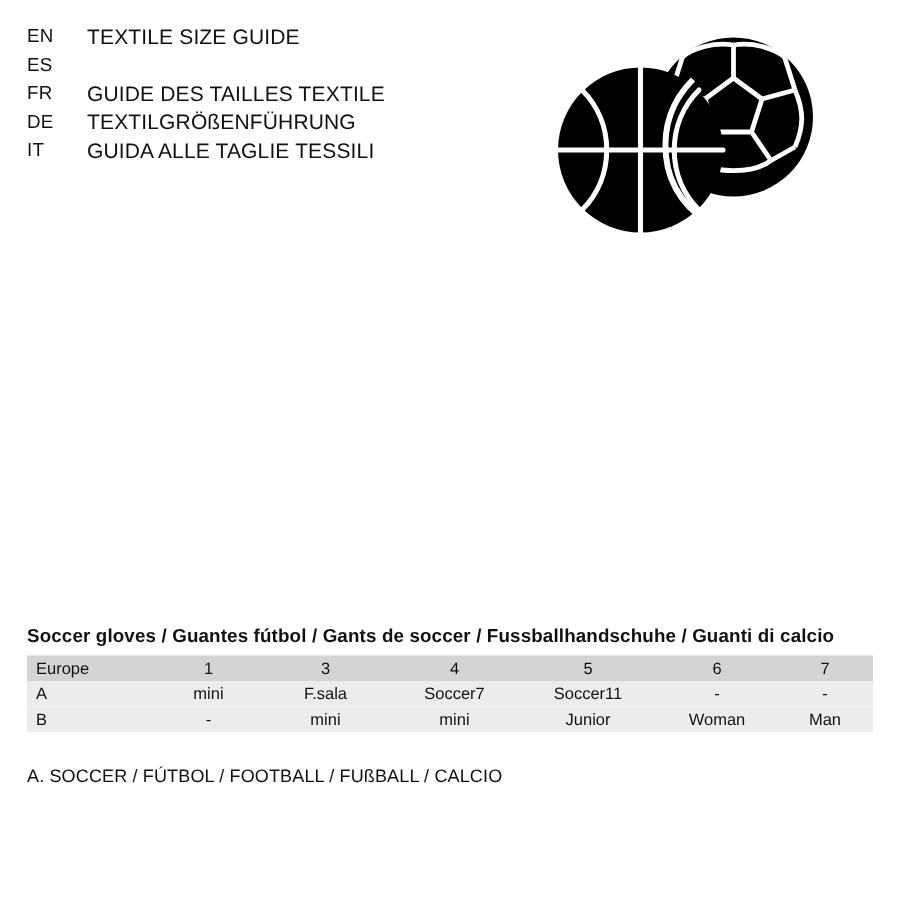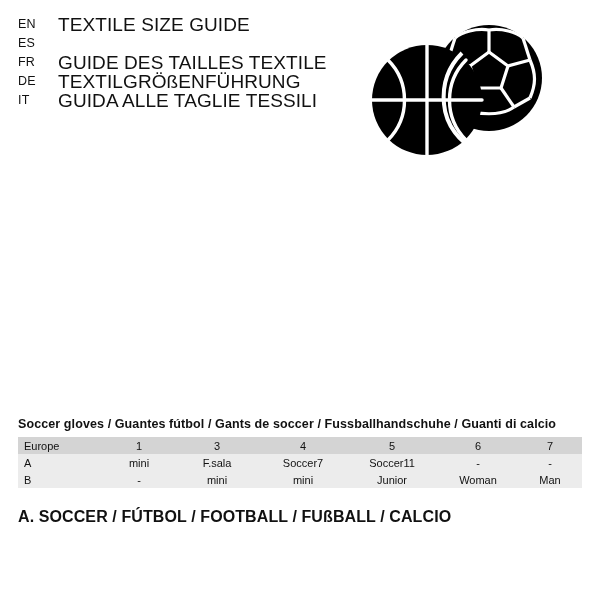--- a/index.html
+++ b/index.html
@@ -29,21 +29,21 @@
     height: 19px;
     line-height: 19px;
   }
   .legend-code {
     width: 40px;
     font-size: 12.5px;
     letter-spacing: 0.2px;
     color: #111;
   }
   .legend-text {
-    font-size: 19px;
+    font-size: 14px;
     letter-spacing: 0.1px;
     color: #111;
     white-space: nowrap;
   }
 
   
   .graphic {
     position: absolute;
     top: 22px;
     left: 358px;
@@ -101,22 +101,22 @@
   col.c6 { width: 64px; }
 
   
   .footnotes {
     position: absolute;
     left: 18px;
     top: 509px;
     width: 560px;
   }
   .footnote {
-    font-size: 16px;
-    font-weight: bold;
+    font-size: 12px;
+    font-weight: normal;
     letter-spacing: 0.1px;
     color: #111;
     line-height: 16px;
     white-space: nowrap;
   }
 </style>
 </head>
 <body>
 
 <div class="legend">

